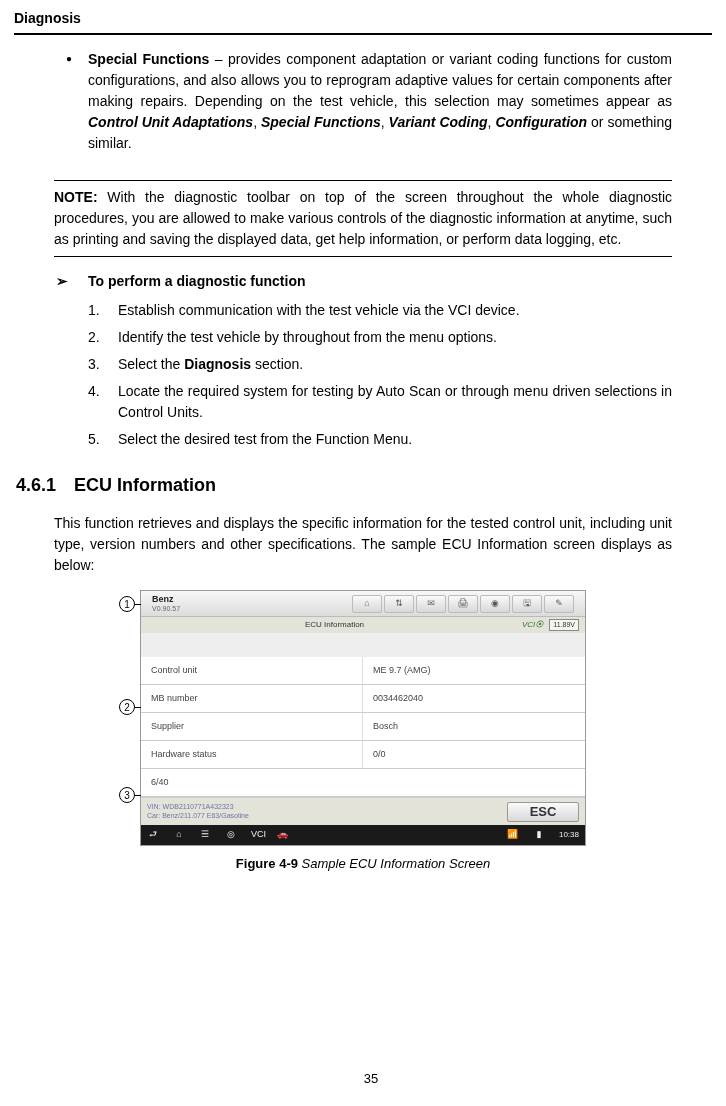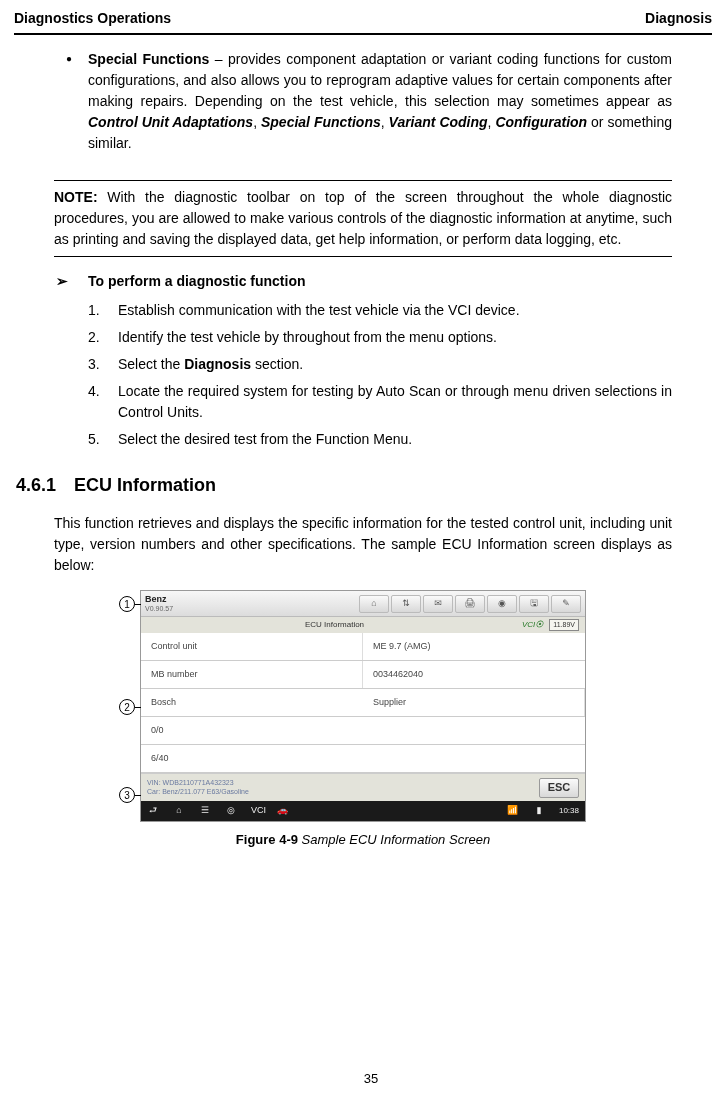--- a/index.html
+++ b/index.html
@@ -112,21 +112,21 @@
       left: -6px;
       width: 6px;
       height: 1px;
       background: #000;
     }
     .toolbar {
       display: flex;
       align-items: center;
       background: linear-gradient(#f7f7f7,#dcdcdc);
       height: 26px;
-      padding: 0 4px;
+      padding: 0 11px;
       border-bottom: 1px solid #bbb;
     }
     .brand {
       width: 64px;
       line-height: 1.1;
       color: #222;
     }
     .brand-name { font-weight: bold; font-size: 9px; }
     .brand-ver { font-size: 7px; color: #666; }
     .tb-icons { display: flex; gap: 2px; margin-left: auto; }
@@ -139,43 +139,43 @@
       color:#555; font-size:9px;
     }
     .subbar {
       display:flex; justify-content:space-between; align-items:center;
       background:#e3e3da; height:16px; padding:0 6px;
       font-size:8px; color:#333;
     }
     .subbar-right { display:flex; gap:6px; align-items:center; }
     .vci-lbl { color:#2a7a2a; font-style:italic; font-size:8px; }
     .batt-box { border:1px solid #888; padding:0 3px; font-size:7px; background:#f5f5f0;}
-    .rows { background:#fff; }
+    .rows { background:#fff;margin-top:24px; }
     .info-row {
       display:grid; grid-template-columns: 1fr 1fr;
       border-bottom:1px solid #ccc;
       height:28px;
     }
     .info-cell {
       display:flex; align-items:center;
       padding:0 10px; font-size:9px; color:#444;
     }
     .info-cell.k { border-right:1px solid #ddd; }
     .bottom-bar {
       display:flex; justify-content:space-between; align-items:center;
       background:#e3e3da; border-top:1px solid #ccc;
       height:28px; padding:0 6px;
     }
     .vin-block { font-size:7px; color:#6a7aa0; line-height:1.2; }
     .esc-btn {
-      width:40px; height:20px;
+      width:72px; height:20px;
       background:linear-gradient(#fafafa,#d8d8d8);
       border:1px solid #999; border-radius:2px;
       display:flex; align-items:center; justify-content:center;
-      font-size:11px; font-weight:bold; color:#333;
+      font-size:13px; font-weight:bold; color:#333;
     }
     .navbar {
       display:flex; align-items:center;
       background:#1a1a1a; height:20px; padding:0 6px;
       color:#eee; font-size:9px; gap:14px;
     }
     .nav-spacer { flex:1; }
     .nav-time { font-size:8px; }
     .nav-icn { width:12px; text-align:center; }
     .figure-caption {
@@ -187,21 +187,20 @@
       position:absolute; bottom:18px; left:16px; right:0;
       text-align:center; font-size:13px;
     }
     b { font-weight:bold; }
     i { font-style:italic; }
   </style>
 </head>
 <body>
 
 <div class="header">
-  <span>Diagnostics Operations</span>
   <span>Diagnosis</span>
 </div>
 <div class="header-divider"></div>
 
 <div class="content">
 
   <div class="bullet-block">
     <div class="bullet-dot"></div>
     <div class="bullet-text">
       <b>Special Functions</b><span> – </span><span>provides component adaptation or variant coding functions for custom configurations, and also allows you to reprogram adaptive values for certain components after making repairs. Depending on the test vehicle, this selection may sometimes appear as </span><b><i>Control Unit Adaptations</i></b>, <b><i>Special Functions</i></b>, <b><i>Variant Coding</i></b>, <b><i>Configuration</i></b><span> or something similar.</span>
@@ -284,24 +283,25 @@
       <div class="rows">
         <div class="info-row">
             <div class="info-cell k">Control unit</div>
             <div class="info-cell">ME 9.7 (AMG)</div>
           </div>
         <div class="info-row">
             <div class="info-cell k">MB number</div>
             <div class="info-cell">0034462040</div>
           </div>
         <div class="info-row">
+            <div class="info-cell k">Supplier</div>
             <div class="info-cell">Bosch</div>
-            <div class="info-cell k">Supplier</div>
-          </div>
-        <div class="info-row">
+          </div>
+        <div class="info-row">
+            <div class="info-cell k">Hardware status</div>
             <div class="info-cell">0/0</div>
           </div>
         <div class="info-row">
             <div class="info-cell">6/40</div>
           </div>
       </div>
 
       <div class="bottom-bar">
         <div class="vin-block">
           <div>VIN: WDB2110771A432323</div>

